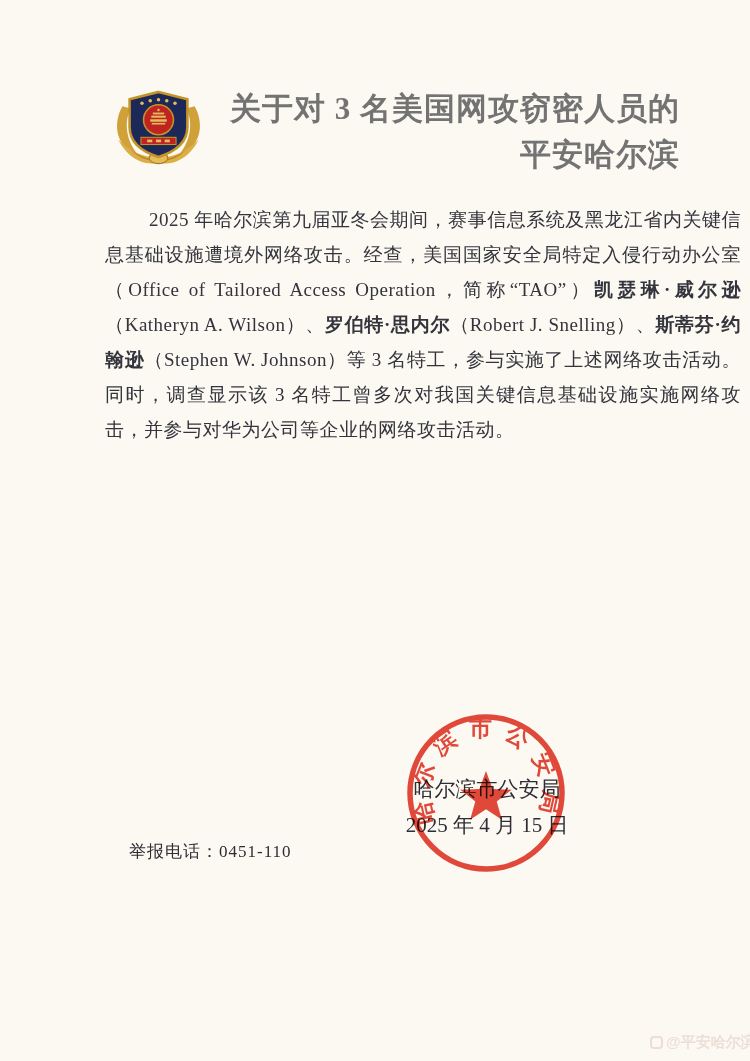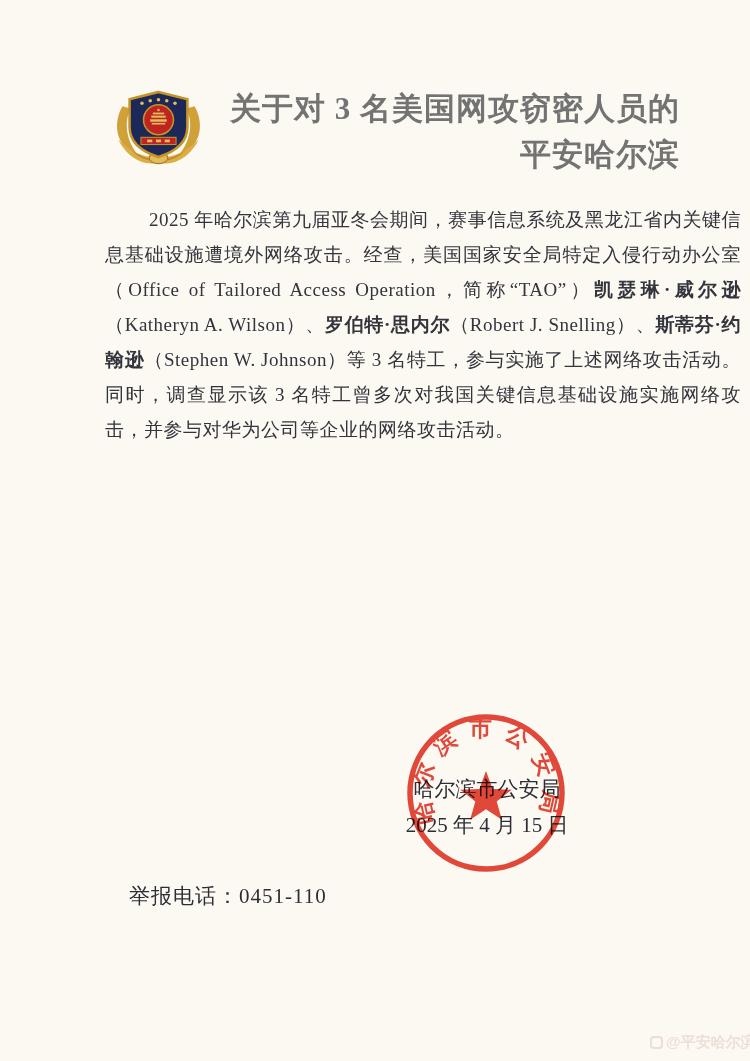--- a/index.html
+++ b/index.html
@@ -29,21 +29,21 @@
   .signature {
     position:absolute; left:398px; top:771px; width:178px;
     text-align:center; font-size:21px; line-height:36px; color:#2e2d35;
   }
   .seal {
     position:absolute; left:401px; top:712px; width:170px; height:166px;
     mix-blend-mode:multiply; opacity:0.92;
   }
   .hotline {
     position:absolute; left:129px; top:840px;
-    font-size:21px; color:#2e2d35; letter-spacing:1px;margin-top:42px;
+    font-size:17px; color:#2e2d35; letter-spacing:1px;
   }
   
   .watermark {
     position:absolute; left:650px; top:1033px;
     display:flex; align-items:center; gap:3px;
     opacity:0.2; color:#b5756a;
     font-family:"Liberation Sans","DejaVu Sans",sans-serif;
     font-weight:bold; font-size:15px; white-space:nowrap;
   }
   .wm-logo {

